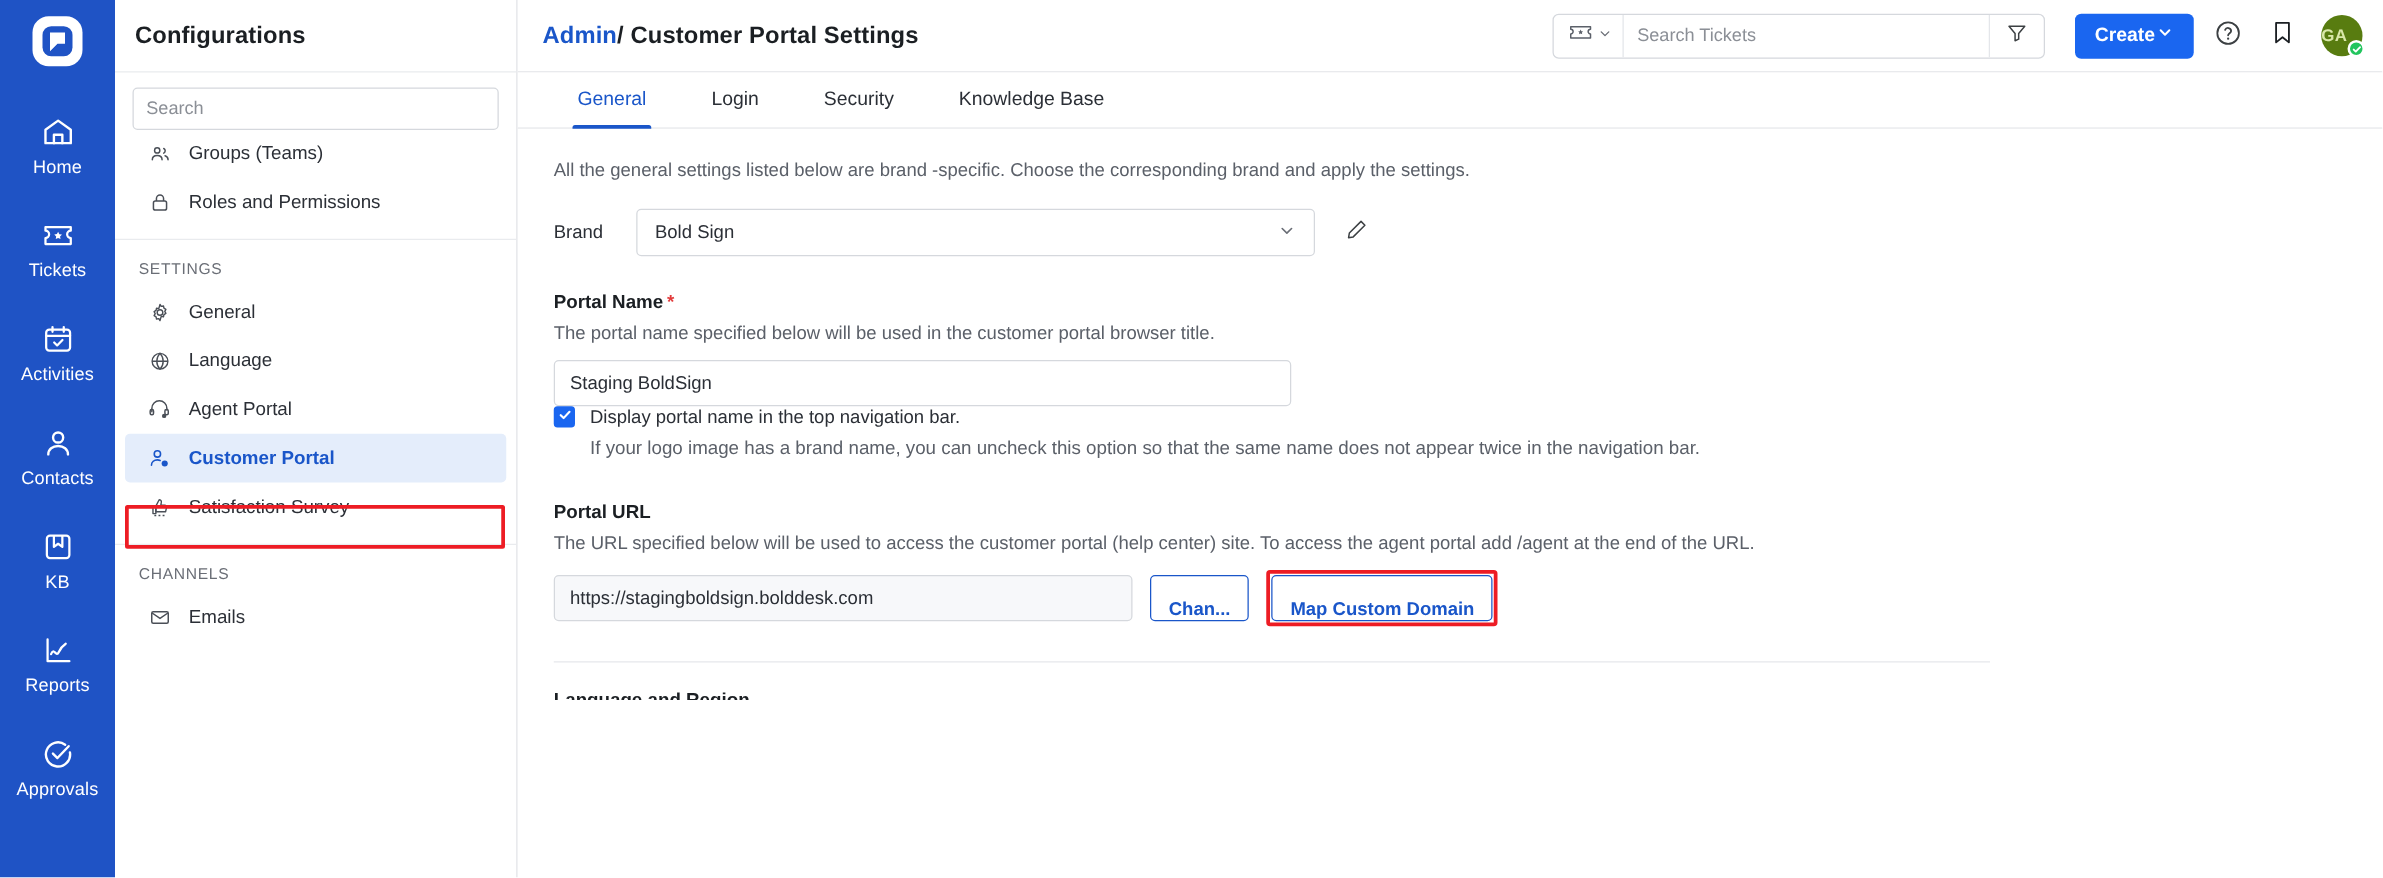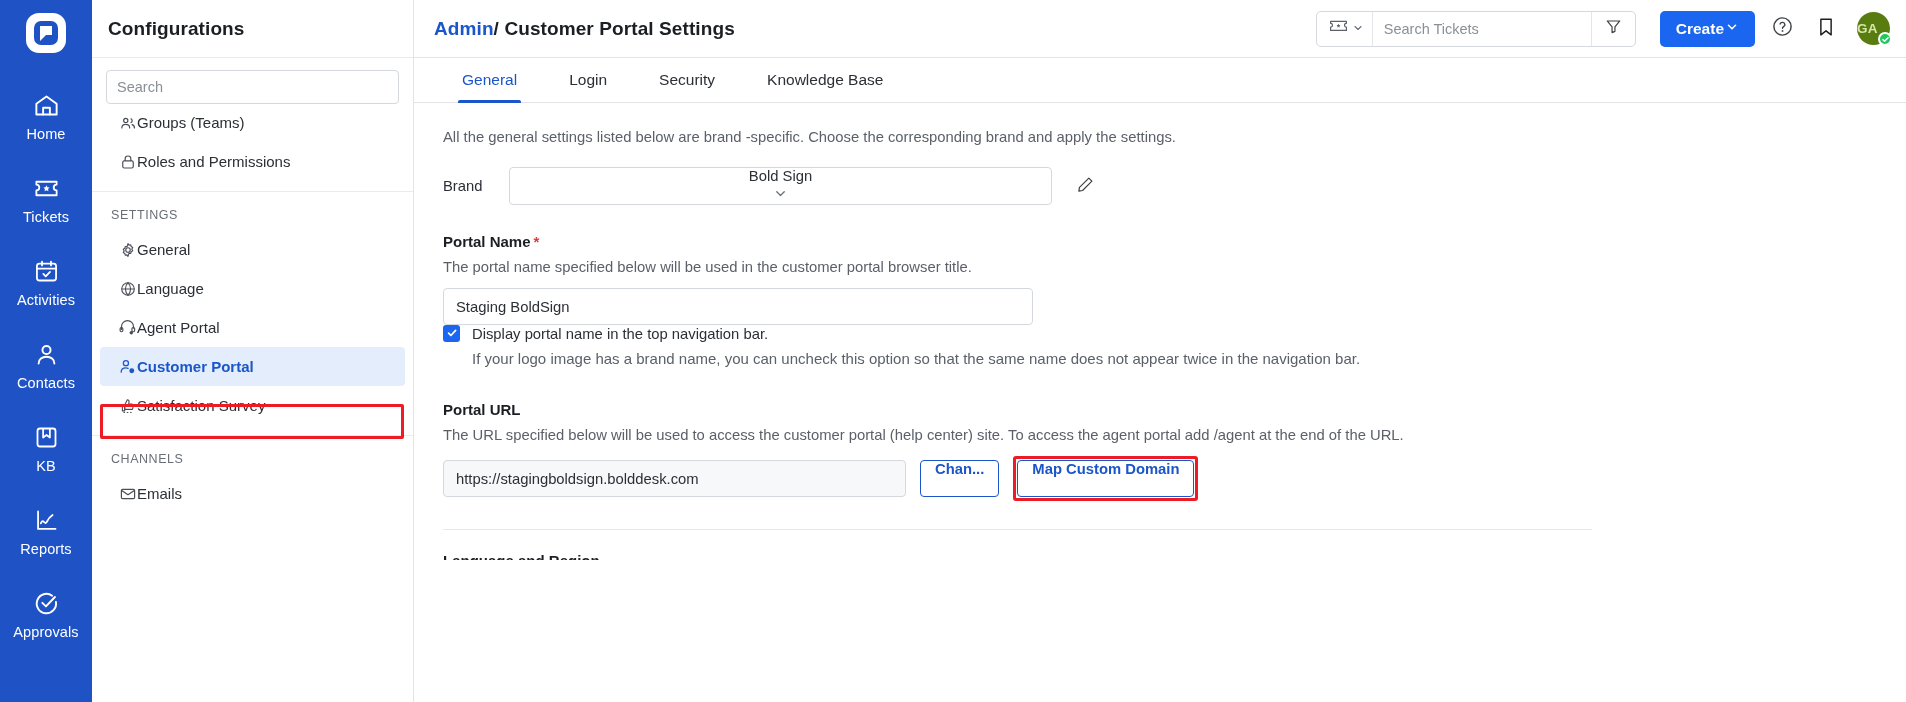--- a/index.html
+++ b/index.html
@@ -56,21 +56,21 @@
   .search-box {
     width: 100%; height: 34px;
     border: 1px solid #d5d8dd; border-radius: 4px;
     padding: 12px 10px; font-size: 14.5px; color: #3c4043;
     font-family: "Liberation Sans", sans-serif;
     outline: none; background: #fff;
   }
   .search-box::placeholder { color: #8b8f96; }
   .nav-scroll { flex: 1; overflow: hidden; padding-top: 2px; position: relative; }
   .nav-item {
-    display: flex; align-items: center; 
+    display: flex; align-items: center; gap: 14px;
     height: 39px; padding: 0 14px 0 18px;
     margin: 0 8px; border-radius: 4px;
     font-size: 15px; color: #2b2f36; cursor: pointer;
     white-space: nowrap;
   }
   .nav-item .ic { width: 19px; height: 19px; display: flex; align-items: center; justify-content: center; flex: 0 0 19px; }
   .nav-item.active { background: #e4edfb; color: #1a56c9; font-weight: 600; }
   .nav-item.clipped { margin-top: -9px; }
   .nav-sep { height: 1px; background: #e9ebee; margin: 10px 0 0 0; }
   .nav-group {
@@ -91,21 +91,21 @@
     padding: 0 16px 0 20px; gap: 10px;
     background: #fff;
   }
   .crumb { font-size: 19px; font-weight: 600; letter-spacing: .1px; }
   .crumb .c1 { color: #1a56c9; cursor: pointer; }
   .crumb .c2 { color: #1b1f23; }
   .topbar-spacer { flex: 1; }
 
   .searchticket {
     display: flex; align-items: center;
-    width: 320px; height: 36px;
+    width: 394px; height: 36px;
     border: 1px solid #d5d8dd; border-radius: 5px;
     background: #fff; overflow: hidden;
   }
   .st-type {
     display: flex; align-items: center; gap: 4px;
     padding: 0 8px 0 12px; height: 100%;
     border-right: 1px solid #e4e6ea; cursor: pointer;
   }
   .st-input {
     flex: 1; border: none; outline: none; height: 100%;
@@ -167,21 +167,21 @@
   .content { flex: 1; overflow: hidden; padding: 26px 0 0 29px; background: #fff; }
   .lead { font-size: 14.8px; color: #5b6069; margin-bottom: 22px; }
 
   .brand-row { display: flex; align-items: center; gap: 24px; margin-bottom: 28px; }
   .brand-label { font-size: 14.8px; color: #2b2f36; font-weight: 500; width: 42px; }
   .brand-select {
     width: 543px; height: 38px;
     border: 1px solid #d5d8dd; border-radius: 4px;
     display: flex; align-items: center; justify-content: space-between;
     padding: 0 14px; font-size: 14.8px; color: #2b2f36;
-    background: #fff; cursor: pointer; flex-direction: column;
+    background: #fff; cursor: pointer;
   }
   .edit-pencil { cursor: pointer; display: flex; align-items: center; }
 
   .field-title {
     font-size: 15px; font-weight: 600; color: #1b1f23; margin-bottom: 9px;
   }
   .req { color: #e23b3b; margin-left: 3px; }
   .field-desc { font-size: 14.8px; color: #5b6069; margin-bottom: 13px; }
   .txt-input {
     width: 590px; height: 37px;
@@ -206,21 +206,21 @@
     padding: 0 12px; font-size: 14.8px; color: #2b2f36;
     font-family: "Liberation Sans", sans-serif; outline: none;
     background: #f7f8fa;
   }
   .ghost-btn {
     height: 37px; padding: 0 14px;
     border: 1px solid #1a56c9; border-radius: 4px;
     background: #fff; color: #1a56c9;
     font-size: 14.8px; font-weight: 600;
     font-family: "Liberation Sans", sans-serif; cursor: pointer;
-    display: flex; align-items: flex-start; justify-content: center;
+    display: flex; align-items: flex-end; justify-content: center;
     white-space: nowrap;
   }
   .btn-outer-red {
     border: 3px solid #ed1c24; border-radius: 3px; padding: 1px;
     display: inline-flex;
   }
   .divider { width: 1149px; height: 1px; background: #e6e8eb; margin-top: 28px; }
   .cut-text {
     font-size: 15px; font-weight: 600; color: #1b1f23;
     margin-top: 22px; height: 8px; overflow: hidden;

